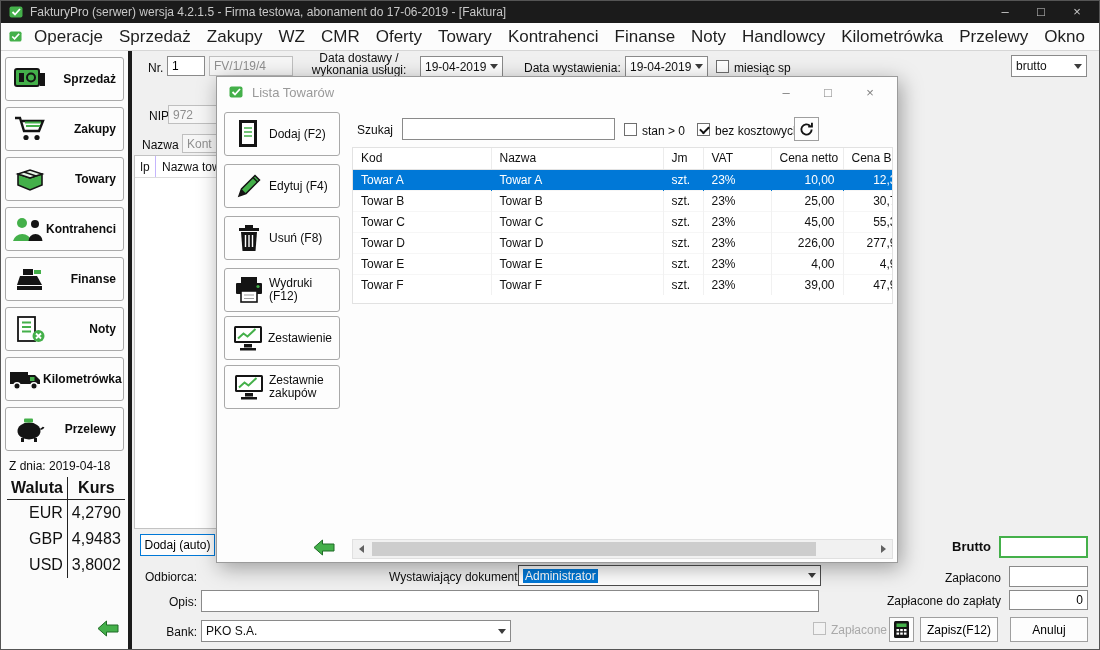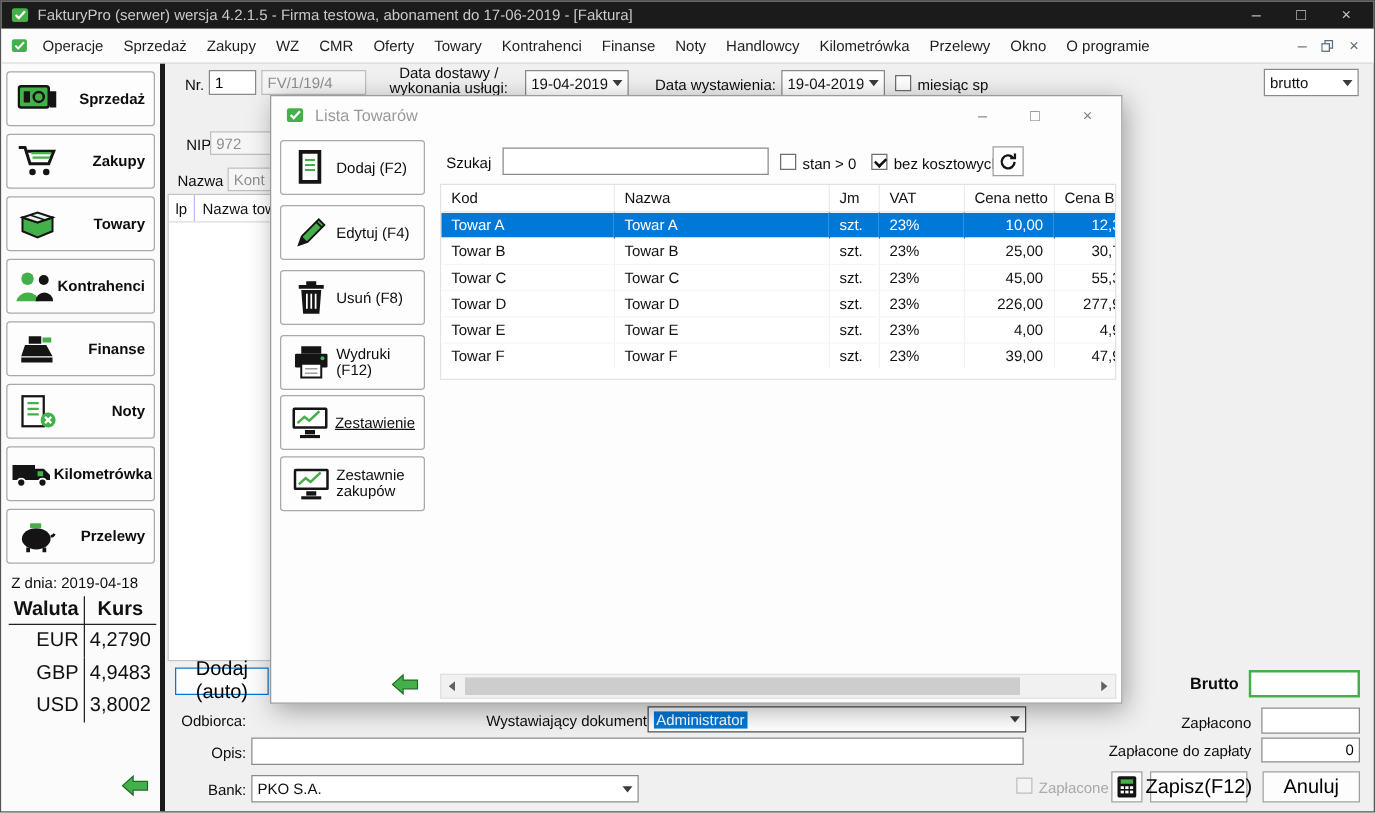--- a/index.html
+++ b/index.html
@@ -10,21 +10,21 @@
 
   
   .titlebar { position:absolute; left:0; top:0; width:100%; height:22px; background:#1b1b1b;
               display:flex; align-items:center; padding:0 4px 0 8px; }
   .title-text { color:#c9c9c9; font-size:12px; margin-left:7px; flex:1; white-space:nowrap; overflow:hidden; }
   .win-btn { color:#c9c9c9; width:36px; text-align:center; font-size:13px; line-height:22px; }
 
   
   .menubar { position:absolute; left:0; top:22px; width:100%; height:28px; background:#fcfcfc;
              border-bottom:1px solid #d6d6d6; display:flex; align-items:center; padding:0 8px; }
-  .menu-item { padding:0 8px; font-size:12px; color:#1e1e1e; white-space:nowrap; }
+  .menu-item { padding:0 8px; font-size:17px; color:#1e1e1e; white-space:nowrap; }
   .mdi-controls { margin-left:auto; display:flex; align-items:center; gap:12px; color:#5a6b7a; padding-right:4px; font-size:13px; }
 
   
   .sidebar { position:absolute; left:0; top:50px; width:127px; bottom:0; background:#fbfbfb; }
   .v-divider { position:absolute; left:127px; top:50px; width:4px; bottom:0; background:#1b1b1b; }
   .tile { position:absolute; left:4px; width:119px; height:44px; background:#fdfdfd;
           border:1px solid #a9a9a9; border-radius:3px; display:flex; align-items:center; padding:0 7px 0 3px; }
   .tile .ticon { width:42px; display:flex; justify-content:center; align-items:center; }
   .tile .tlabel { flex:1; text-align:right; font-size:12px; font-weight:600; color:#0d0d0d; line-height:13px; }
   .zdnia { position:absolute; left:8px; top:408px; font-size:12px; color:#0d0d0d; }
@@ -36,21 +36,21 @@
   .side-arrow { position:absolute; left:96px; top:569px; }
 
   
   .tb { border:1px solid #8a8a8a; background:#fff; font-family:inherit; font-size:12px; padding:1px 4px; position:absolute; }
   .tb::placeholder { color:#b3b3b3; }
   .tb-dis { border:1px solid #bfbfbf; background:#f6f6f6; color:#8f8f8f; }
   .combo { border:1px solid #8a8a8a; background:#fff; display:flex; align-items:center; font-size:12px; padding-left:4px; position:absolute; }
   .combo .cval { flex:1; white-space:nowrap; overflow:hidden; }
   .combo .carr { width:16px; align-self:stretch; display:flex; align-items:center; justify-content:center; }
   .tri-down { width:0; height:0; border-left:4px solid transparent; border-right:4px solid transparent; border-top:5px solid #3c3c3c; }
-  .btn { background:#fdfdfd; border:1px solid #9f9f9f; font-family:inherit; font-size:16px;
+  .btn { background:#fdfdfd; border:1px solid #9f9f9f; font-family:inherit; font-size:12px;
          display:flex; align-items:center; justify-content:center; position:absolute; }
   .cb { width:13px; height:13px; border:1px solid #6e6e6e; background:#fff; display:inline-block; position:absolute; }
   .cb.checked::after { content:""; position:absolute; left:2px; top:2px; width:7px; height:4px;
                        border-left:2px solid #111; border-bottom:2px solid #111; transform:rotate(-45deg); }
   .cb.disabled { border-color:#bdbdbd; background:#f3f3f3; }
   .lbl { position:absolute; font-size:12px; color:#0d0d0d; white-space:nowrap; }
   .lbl-r { text-align:right; }
   .lbl-dis { color:#a9a9a9; }
   .sel-text { background:#0078d7; color:#fff; padding:0 2px; }
 
@@ -398,21 +398,21 @@
         <svg width="30" height="28" viewBox="0 0 30 28">
             <rect x="7" y="1" width="16" height="6" fill="#141414"></rect>
             <rect x="2" y="7" width="26" height="11" rx="1" fill="#141414"></rect>
             <circle cx="24" cy="10.5" r="1.6" fill="#44b04a"></circle>
             <rect x="7" y="15" width="16" height="11" fill="#fff" stroke="#141414" stroke-width="1.6"></rect>
             <path d="M10 19 h10 M10 22.5 h10" stroke="#9e9e9e" stroke-width="1.2"></path>
           </svg>
       </span>
       <span class="tlabel">Wydruki (F12)</span>
     </div>
-    <div class="dtile" style="top:239px;text-decoration:underline;">
+    <div class="dtile" style="top:239px;">
       <span class="ticon">
         <svg width="30" height="28" viewBox="0 0 30 28">
             <rect x="1" y="2" width="28" height="17" rx="1.5" fill="#141414"></rect>
             <rect x="3" y="4" width="24" height="13" fill="#fff"></rect>
             <path d="M5 14.5 l5.5-5 4 3 8-7.5" stroke="#44b04a" stroke-width="2" fill="none"></path>
             <rect x="11" y="20" width="8" height="3.5" fill="#141414"></rect>
             <rect x="7" y="24" width="16" height="2.5" fill="#141414"></rect>
           </svg>
       </span>
       <span class="tlabel">Zestawienie</span>

